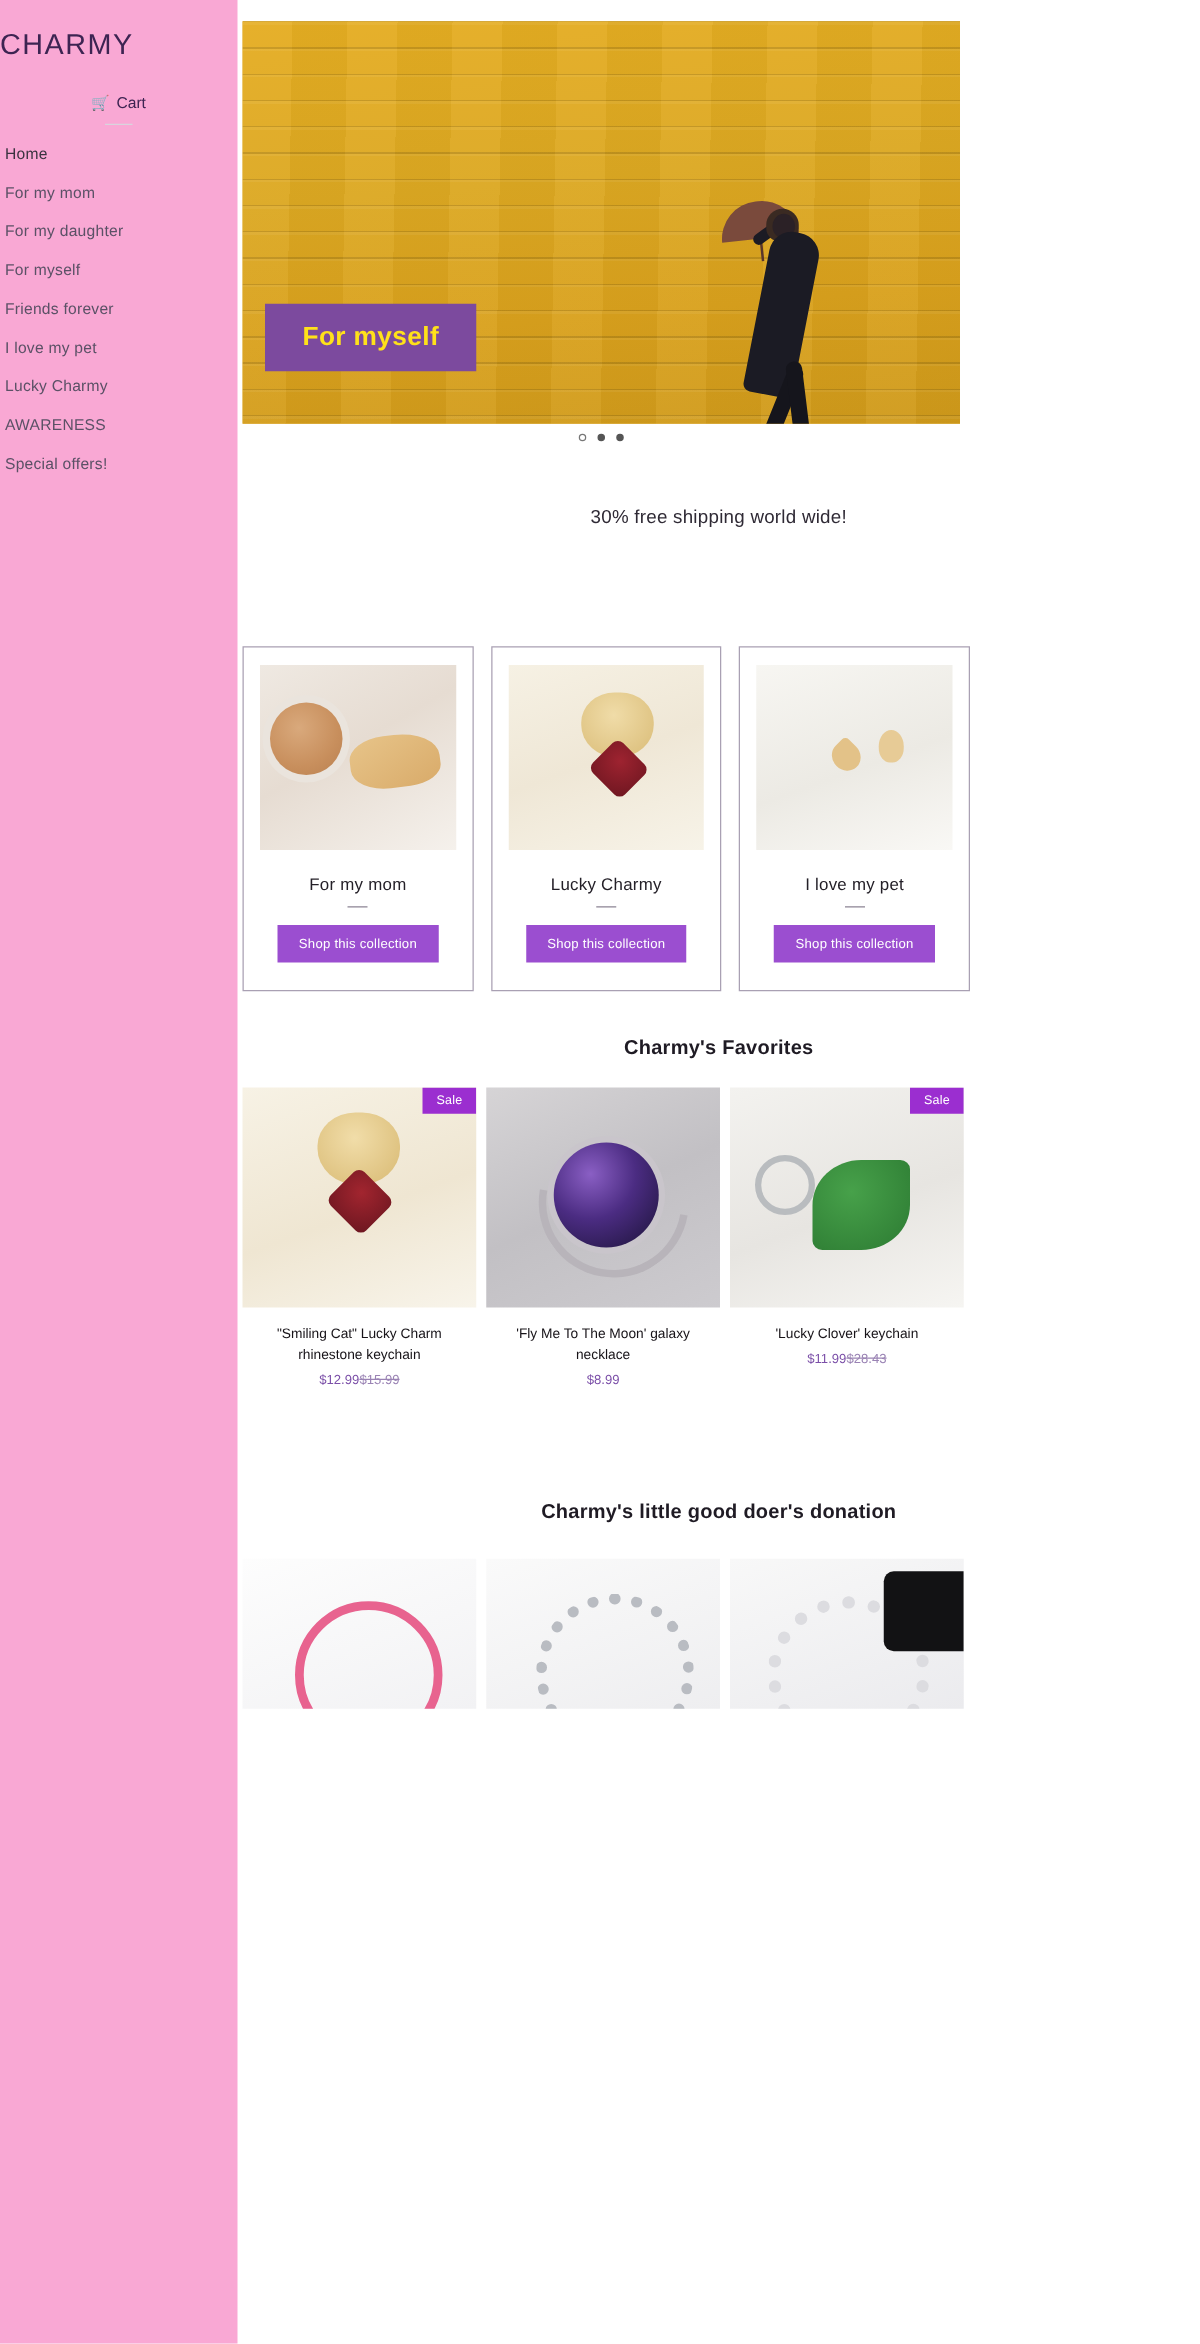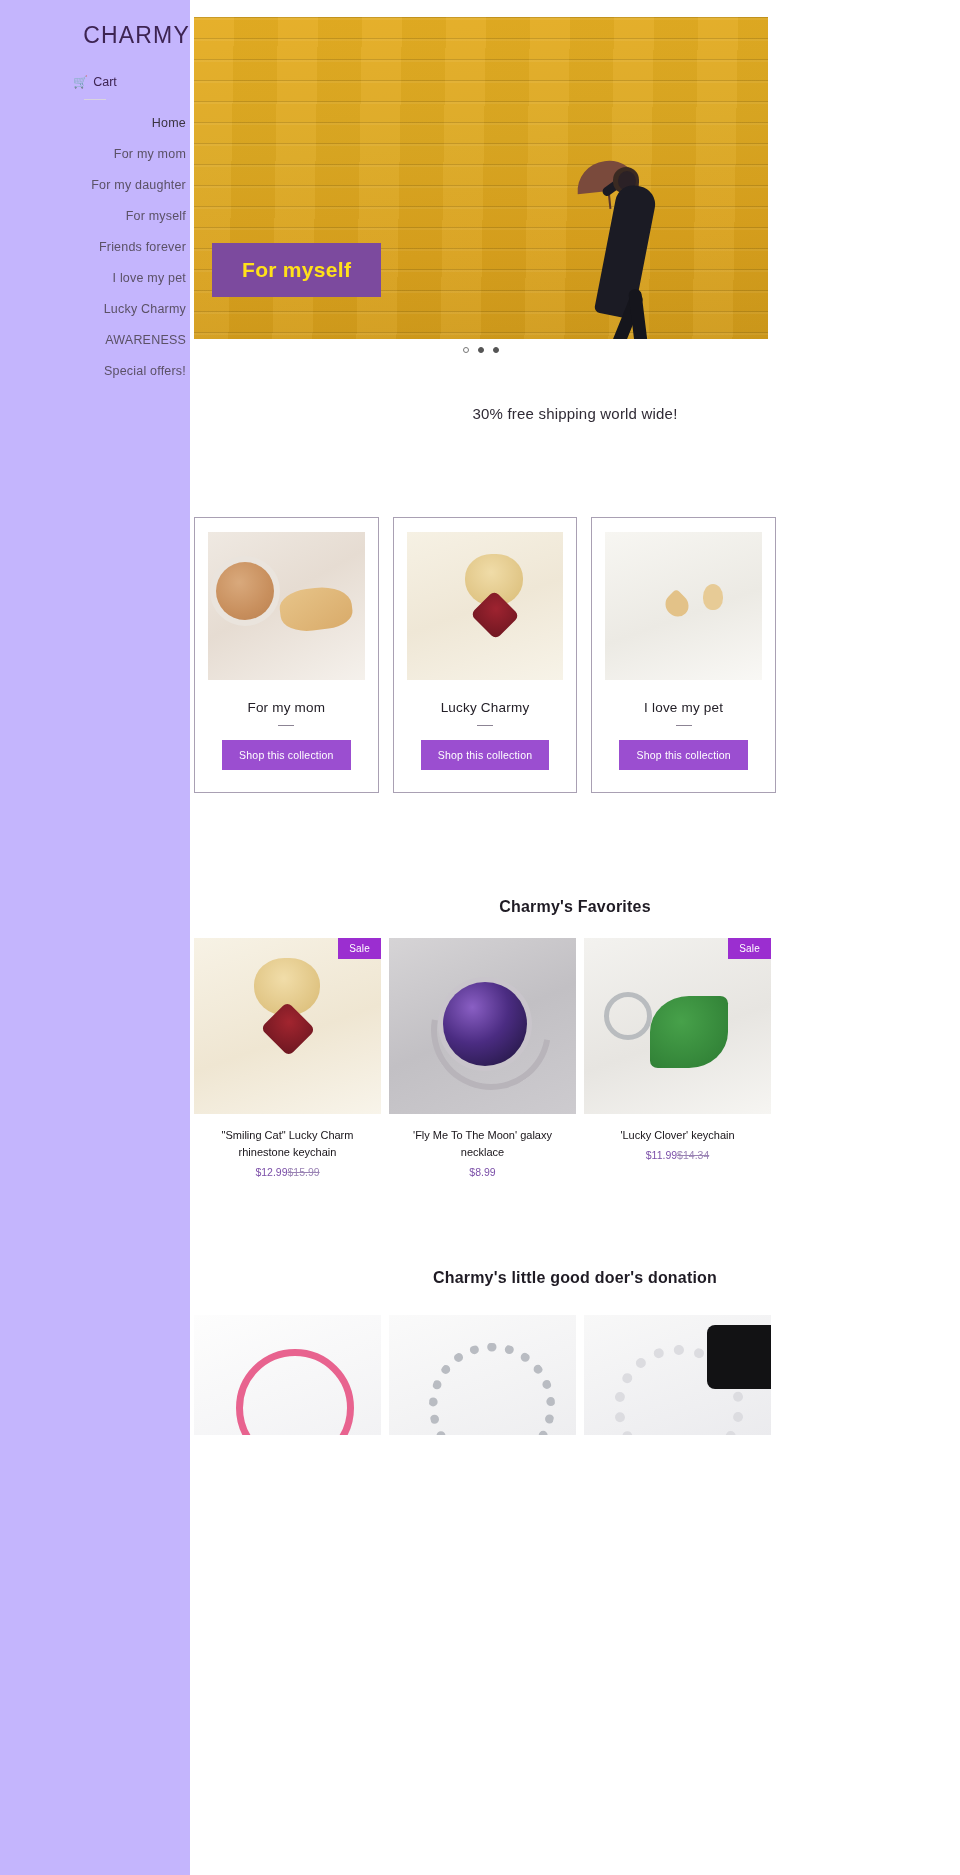--- a/index.html
+++ b/index.html
@@ -9,23 +9,23 @@
     background: #ffffff;
     font-family: "Liberation Sans", sans-serif;
     overflow: hidden;
   }
   .page { position: relative; width: 960px; height: 1875px; }
 
   
   .sidebar {
     position: absolute; left: 0; top: 0;
     width: 190px; height: 1875px;
-    background: #c4b5fd;
+    background: #f9a8d4;
     padding-top: 22px;
-    text-align: right;
+    text-align: left;
   }
   .brand {
     font-size: 23px;
     letter-spacing: 1.2px;
     color: #3d2452;
     font-weight: 400;
     margin-bottom: 26px;
     font-family: "Liberation Sans", sans-serif;
   }
   .cart-row {
@@ -242,21 +242,21 @@
     border: none;
     cursor: pointer;
     letter-spacing: .2px;
   }
 
   
   .fav-heading {
     text-align: center;
     font-size: 16px;
     color: #1f1b24;
-    margin: 105px 0 0 0;
+    margin: 37px 0 0 0;
     letter-spacing: .2px;
   }
   .fav-grid {
     display: grid;
     grid-template-columns: repeat(3, 187px);
     gap: 12px 8px;
     margin: 22px 0 0 4px;
     width: 582px;
   }
   .fav-card { position: relative; }
@@ -515,21 +515,21 @@
       </div>
 
 
 
       <div class="fav-card">
         <div class="fav-img f5">
           <span class="sale-badge">Sale</span>
         </div>
         <div class="fav-name">'Lucky Clover' keychain</div>
         <div class="fav-price">
-          <span>$11.99</span><span class="old">$14.34</span>
+          <span>$11.99</span><span class="old">$28.43</span>
         </div>
       </div>
 
 
     </section>
 
     <h2 class="donation-heading">Charmy's little good doer's donation</h2>
 
     <section class="donation-grid">
       <div class="don-img d1"></div>

